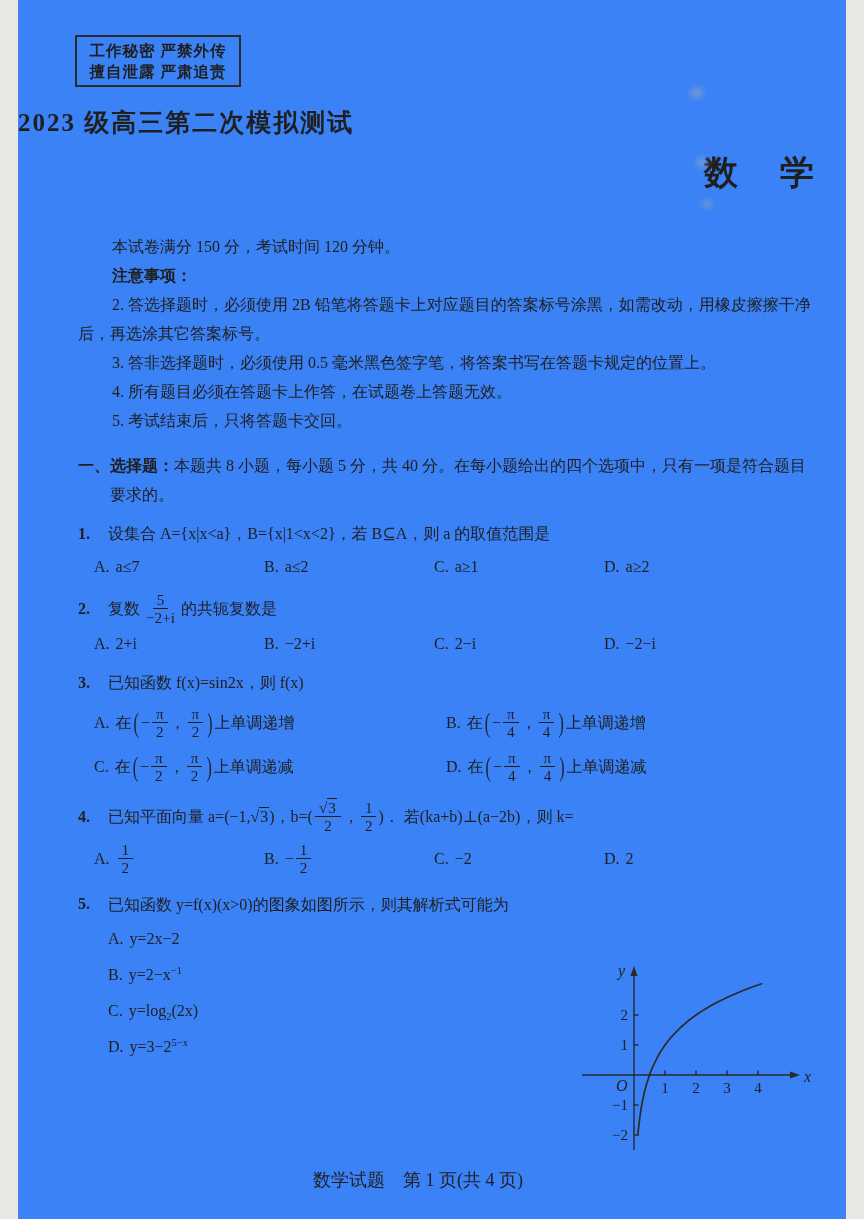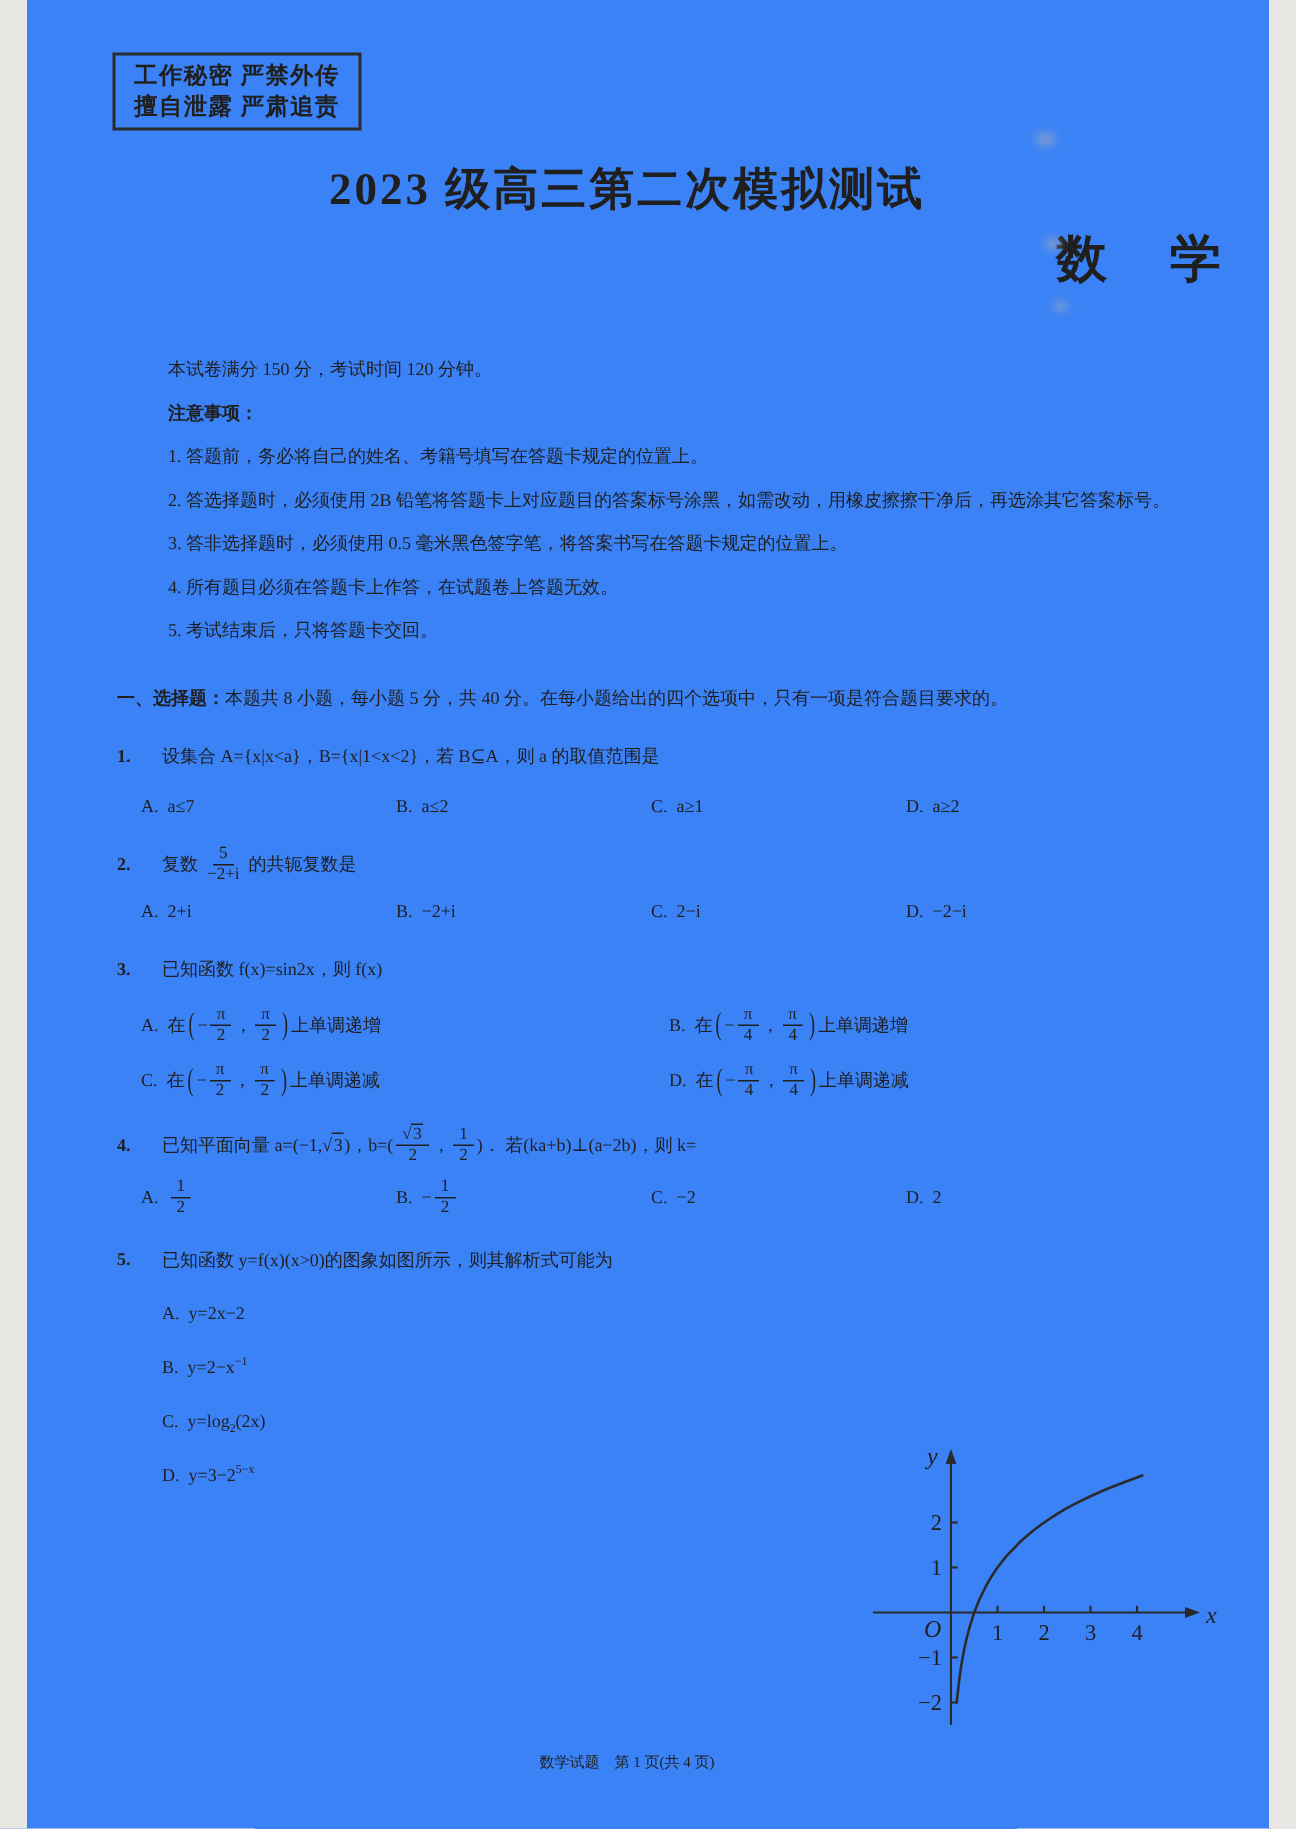--- a/index.html
+++ b/index.html
@@ -9,27 +9,27 @@
     font-family:"Liberation Serif","DejaVu Serif",serif;
   }
   
   .stamp{
     position:absolute;left:57px;top:35px;width:162px;height:48px;
     border:2px solid #2b2b2b;display:flex;flex-direction:column;
     justify-content:center;align-items:center;
     font-weight:700;font-size:15.5px;line-height:21px;letter-spacing:1px;
   }
   
-  .title{position:absolute;top:106px;left:0;right:28px;text-align:center;
-    font-size:30px;font-weight:700;letter-spacing:2px;}
+  .title{position:absolute;top:106px;left:0;right:28px;
+    font-size:25px;font-weight:700;letter-spacing:2px;}
   .subject{position:absolute;top:150px;left:0;right:28px;text-align:right;
     font-size:34px;font-weight:700;letter-spacing:4px;}
   
   .content{position:absolute;left:60px;top:224px;width:742px;
-    font-size:12px;line-height:29px;padding-top:8px;}
+    font-size:16px;line-height:29px;padding-top:8px;}
   .par{margin:0;text-indent:34px;}
   .bold{font-weight:700;}
   .hang{margin:16px 0 0 0;padding-left:32px;text-indent:-32px;}
   
   .q{margin:10px 0 0 0;padding-left:30px;text-indent:-30px;}
   .qnum{display:inline-block;width:30px;text-indent:0;font-weight:600;}
   .qflex{display:flex;align-items:center;padding-left:0;text-indent:0;}
   .qflex .qnum{flex:0 0 30px;}
   
   .opts{display:flex;margin:4px 0 0 16px;}
@@ -54,21 +54,21 @@
   
   .q5stem{display:inline-block;width:486px;vertical-align:top;
     text-indent:0;line-height:31px;}
   .q5opt{margin:2px 0 0 0;line-height:34px;text-indent:30px;}
   
   .graph{position:absolute;left:560px;top:960px;}
   .graph text{font-family:"Liberation Serif",serif;font-size:15px;fill:#1f1f1f;}
   .graph .it{font-style:italic;font-size:16px;}
   
   .footer{position:absolute;top:1168px;left:0;right:28px;text-align:center;
-    font-size:10px;}
+    font-size:18px;}
   
   .scanline{position:absolute;left:856px;top:88px;width:2px;height:1131px;
     background:#8f8f8f;opacity:.65;}
   .smudge{position:absolute;border-radius:50%;background:#b9b5ae;
     filter:blur(3px);opacity:.45;}
 </style>
 </head>
 <body>
 
 <div class="page">
@@ -78,21 +78,20 @@
     <span>擅自泄露 严肃追责</span>
   </div>
 
   <div class="title">2023 级高三第二次模拟测试</div>
   <div class="subject">数　学</div>
 
   <div class="content">
 
     <p class="par">本试卷满分 150 分，考试时间 120 分钟。</p>
     <p class="par bold">注意事项：</p>
-    <p class="par">1. 答题前，务必将自己的姓名、考籍号填写在答题卡规定的位置上。</p>
     <p class="par">2. 答选择题时，必须使用 2B 铅笔将答题卡上对应题目的答案标号涂黑，如需改动，用橡皮擦擦干净后，再选涂其它答案标号。</p>
     <p class="par">3. 答非选择题时，必须使用 0.5 毫米黑色签字笔，将答案书写在答题卡规定的位置上。</p>
     <p class="par">4. 所有题目必须在答题卡上作答，在试题卷上答题无效。</p>
     <p class="par">5. 考试结束后，只将答题卡交回。</p>
 
     <p class="hang"><span class="bold">一、选择题：</span><span>本题共 8 小题，每小题 5 分，共 40 分。在每小题给出的四个选项中，只有一项是符合题目要求的。</span></p>
 
     <p class="q"><span class="qnum">1.</span><span>设集合 A={x|x&lt;a}，B={x|1&lt;x&lt;2}，若 B⊆A，则 a 的取值范围是</span></p>
     <div class="opts">
       <div class="opt">

